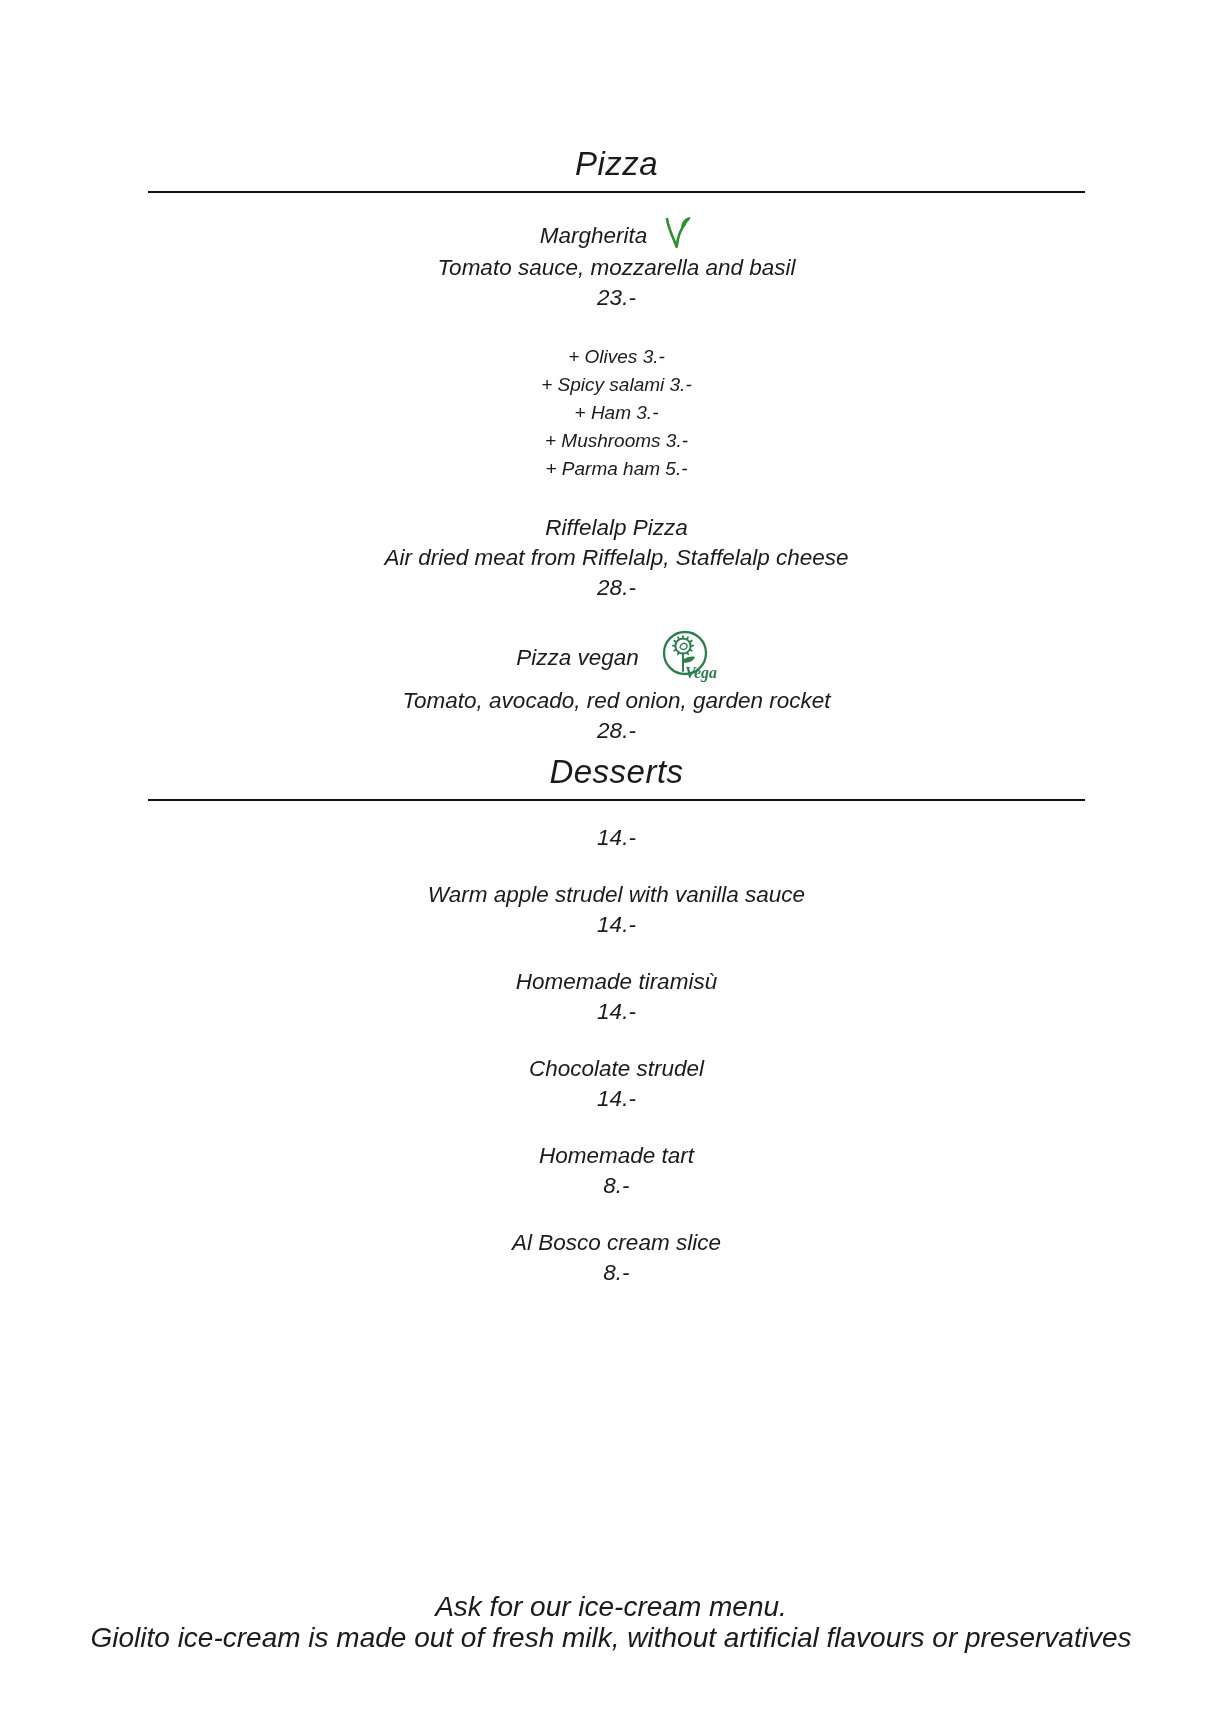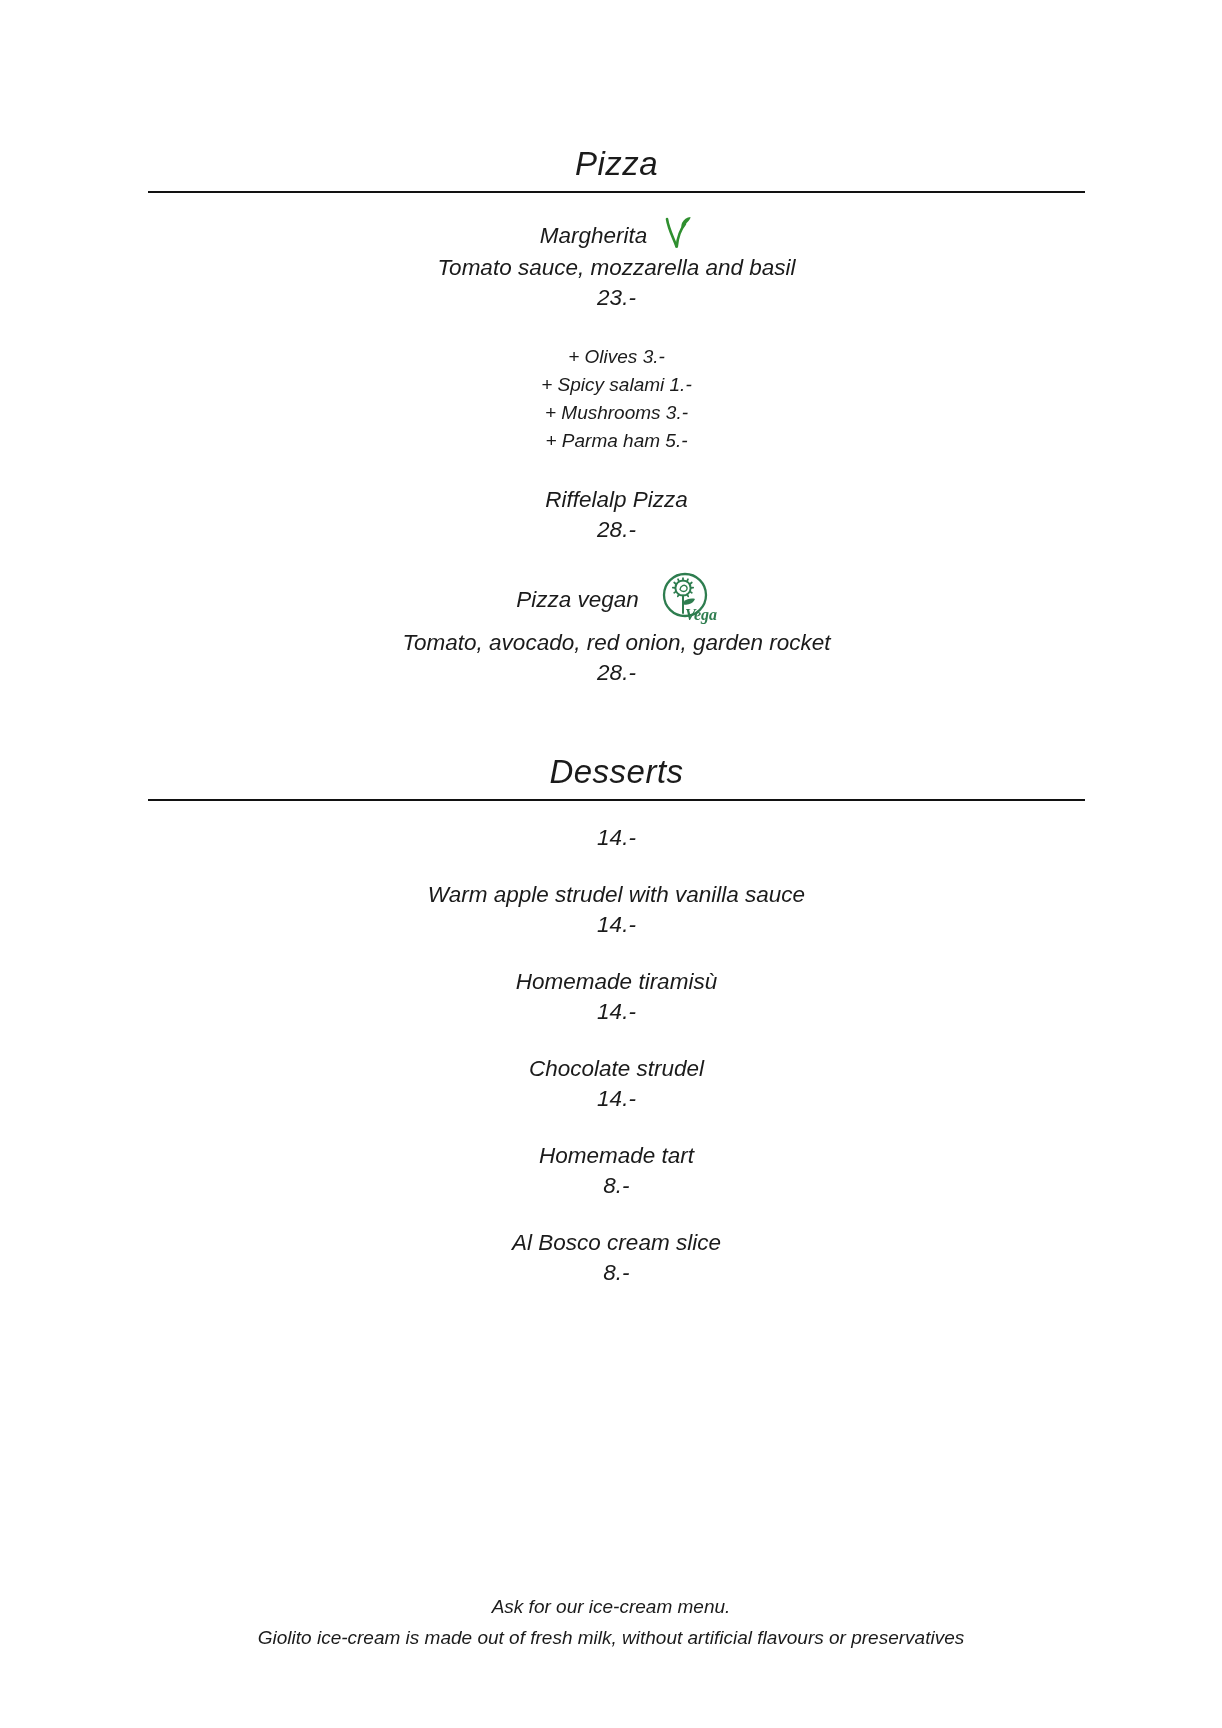--- a/index.html
+++ b/index.html
@@ -77,21 +77,21 @@
   .gap-md { height: 30px; }
 
   .footer-note {
     position: absolute;
     left: 0;
     width: 1222px;
     text-align: center;
   }
   .footer-line {
     font-style: italic;
-    font-size: 19px;
+    font-size: 28px;
     line-height: 31px;
     color: #1b1b1b;
     white-space: nowrap;
   }
 
   
   .veg-icon {
     display: inline-block;
     width: 30px;
     height: 34px;
@@ -132,31 +132,33 @@
         </span>
       </div>
       <div class="item-line item-desc">Tomato sauce, mozzarella and basil</div>
       <div class="item-line item-price">23.-</div>
     </div>
 
     <div class="gap-md"></div>
 
     <div class="addons">
       <div class="addon-line">+ Olives 3.-</div>
-      <div class="addon-line">+ Spicy salami 1.-</div>
+      <div class="addon-line">+ Spicy salami 3.-</div>
+      <div class="addon-line">+ Ham 3.-</div>
       <div class="addon-line">+ Mushrooms 3.-</div>
       <div class="addon-line">+ Parma ham 5.-</div>
     </div>
 
     <div class="gap-md"></div>
 
     <div class="item">
       <div class="item-line item-name">
         <span>Riffelalp Pizza</span>
       </div>
+      <div class="item-line item-desc">Air dried meat from Riffelalp, Staffelalp cheese</div>
       <div class="item-line item-price">28.-</div>
     </div>
 
     <div class="gap-sm"></div>
 
     <div class="item">
       <div class="item-line item-name">
         <span>Pizza vegan</span>
         <span class="vegan-icon">
           <svg viewBox="0 0 62 56" width="62" height="56" aria-hidden="true">

